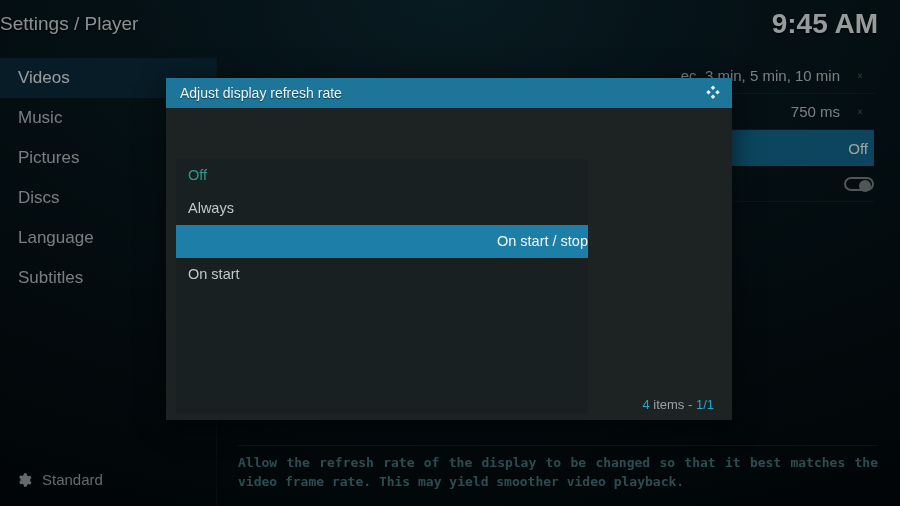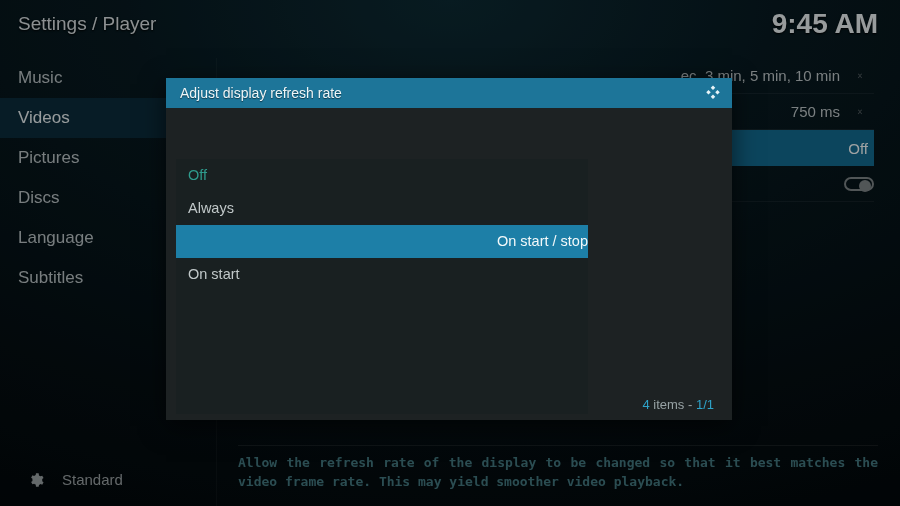--- a/index.html
+++ b/index.html
@@ -10,37 +10,37 @@
     color: #c9d0d2;
     position: relative;
     font-weight: 300;
   }
 
   
   .header {
     position: absolute; top: 0; left: 0; right: 0;
     height: 48px;
     display: flex; align-items: center; justify-content: space-between;
-    padding: 0 22px 0 18px;
+    padding: 0 22px 0 0;
   }
   .breadcrumb { font-size: 19px; color: #d7dee0; font-weight: 300; text-shadow: 0 1px 2px #000; }
   .clock { font-size: 28px; color: #e9eef0; font-weight: 700; text-shadow: 0 1px 2px #000; }
 
   
   .sidebar {
     position: absolute; left: 0; top: 58px; width: 216px; bottom: 0;
   }
   .side-item {
     height: 40px; line-height: 40px; padding-left: 18px;
     font-size: 17px; color: #b8c1c3;
   }
   .side-item.selected { background: #0b2c3b; color: #e8eff1; }
   .side-footer {
-    position: absolute; left: 16px; bottom: 18px;
-    display: flex; align-items: center; gap: 18px;
+    position: absolute; left: 4px; bottom: 18px;
+    display: flex; align-items: center; gap: 10px;
     padding-left: 12px; font-size: 15px; color: #9aa1a3;
   }
   .gear svg { width: 16px; height: 16px; display: block; }
 
   
   .main {
     position: absolute; left: 216px; right: 0; top: 58px; bottom: 0;
     border-left: 1px solid rgba(255,255,255,0.04);
   }
   .section-title {
@@ -122,22 +122,22 @@
 </style>
 </head>
 <body>
 
 <div class="header">
   <div class="breadcrumb">Settings / Player</div>
   <div class="clock">9:45 AM</div>
 </div>
 
 <div class="sidebar">
+  <div class="side-item selected">Videos</div>
   <div class="side-item">Music</div>
-  <div class="side-item selected">Videos</div>
   <div class="side-item">Pictures</div>
   <div class="side-item">Discs</div>
   <div class="side-item">Language</div>
   <div class="side-item">Subtitles</div>
   <div class="side-footer">
     <span class="gear">
       <svg viewBox="0 0 24 24" fill="#9aa1a3">
           <path d="M12 8a4 4 0 100 8 4 4 0 000-8zm9.4 4a7.5 7.5 0 00-.13-1.4l2.05-1.6-2-3.46-2.42.97a7.6 7.6 0 00-2.42-1.4L16 2h-4l-.48 2.6a7.6 7.6 0 00-2.42 1.4l-2.42-.97-2 3.46 2.05 1.6A7.5 7.5 0 006.6 12c0 .48.05.94.13 1.4l-2.05 1.6 2 3.46 2.42-.97c.72.6 1.54 1.08 2.42 1.4L12 22h4l.48-2.6a7.6 7.6 0 002.42-1.4l2.42.97 2-3.46-2.05-1.6c.08-.46.13-.92.13-1.4z"></path>
         </svg>
     </span>

